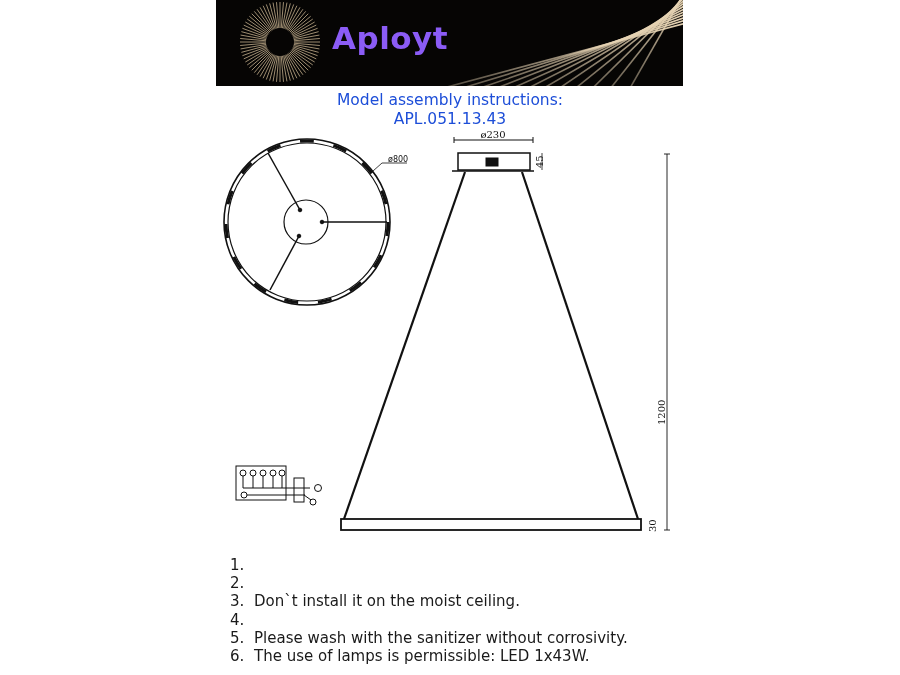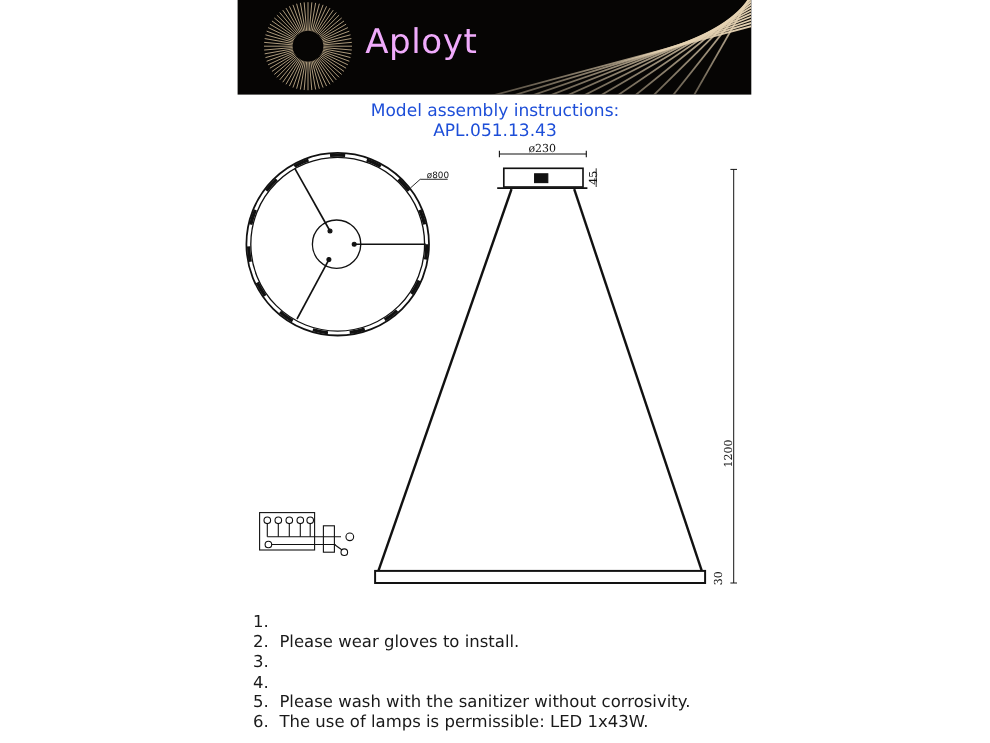--- a/index.html
+++ b/index.html
@@ -1,19 +1,19 @@
 <!DOCTYPE html>
 <html><head>
   <meta charset="utf-8">
   <style>
     html, body { margin:0; padding:0; background:#ffffff; }
     body { width:900px; height:675px; position:relative; overflow:hidden; font-family:"DejaVu Sans", sans-serif; color:#1a1a1a; }
     .banner { position:absolute; left:216px; top:0; width:467px; height:86px; background:#060504; overflow:hidden; }
     .banner svg { position:absolute; left:0; top:0; }
-    .brand { position:absolute; left:116px; top:20px; font-family:"DejaVu Sans", sans-serif; font-weight:400; font-size:31px; letter-spacing:0.5px; color:#f0abfc; }
+    .brand { position:absolute; left:116px; top:20px; font-family:"DejaVu Sans", sans-serif; font-weight:700; font-size:31px; letter-spacing:0.5px; color:#8b5cf6; }
     .title { position:absolute; left:0; width:900px; text-align:center; font-size:15.5px; color:#1d4ed8; }
     .t1 { top:91px; }
     .t2 { top:110px; }
     .drawing { position:absolute; left:0; top:0; }
     .instructions { position:absolute; left:230px; top:556px; font-size:15px; line-height:18.2px; }
     .instr { display:flex; white-space:nowrap; }
     .instr .num { width:24px; }
   </style>
 </head>
 <body>
@@ -184,24 +184,24 @@
     <line x1="304" y1="495" x2="311" y2="500"></line>
   </g>
 </svg>
 
 <div class="instructions">
   <div class="instr">
       <span class="num">1.</span>
     </div>
   <div class="instr">
       <span class="num">2.</span>
-      <span>Please wear gloves to install.</span>
     </div>
   <div class="instr">
       <span class="num">3.</span>
+      <span>Don`t install it on the moist ceiling.</span>
     </div>
   <div class="instr">
       <span class="num">4.</span>
     </div>
   <div class="instr">
       <span class="num">5.</span>
       <span>Please wash with the sanitizer without corrosivity.</span>
     </div>
   <div class="instr">
       <span class="num">6.</span>

